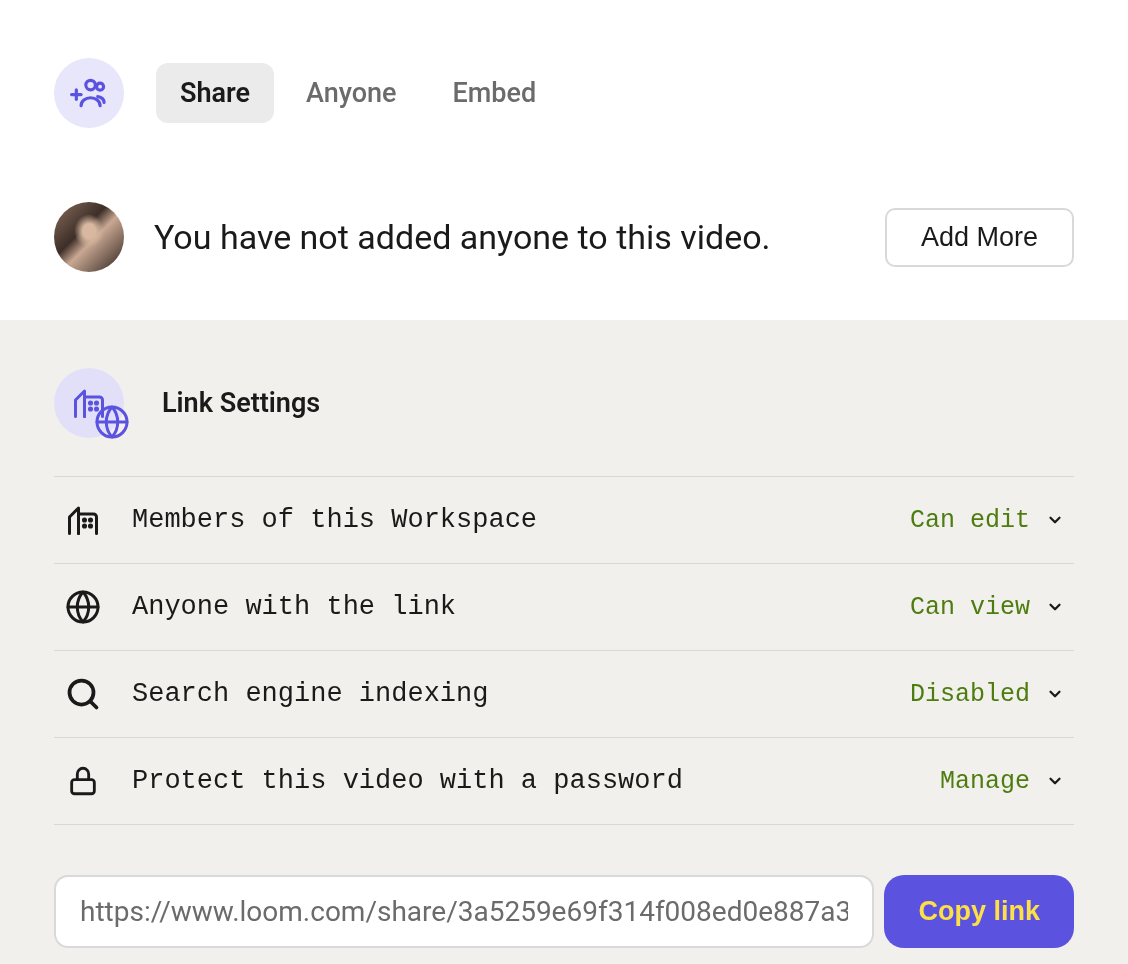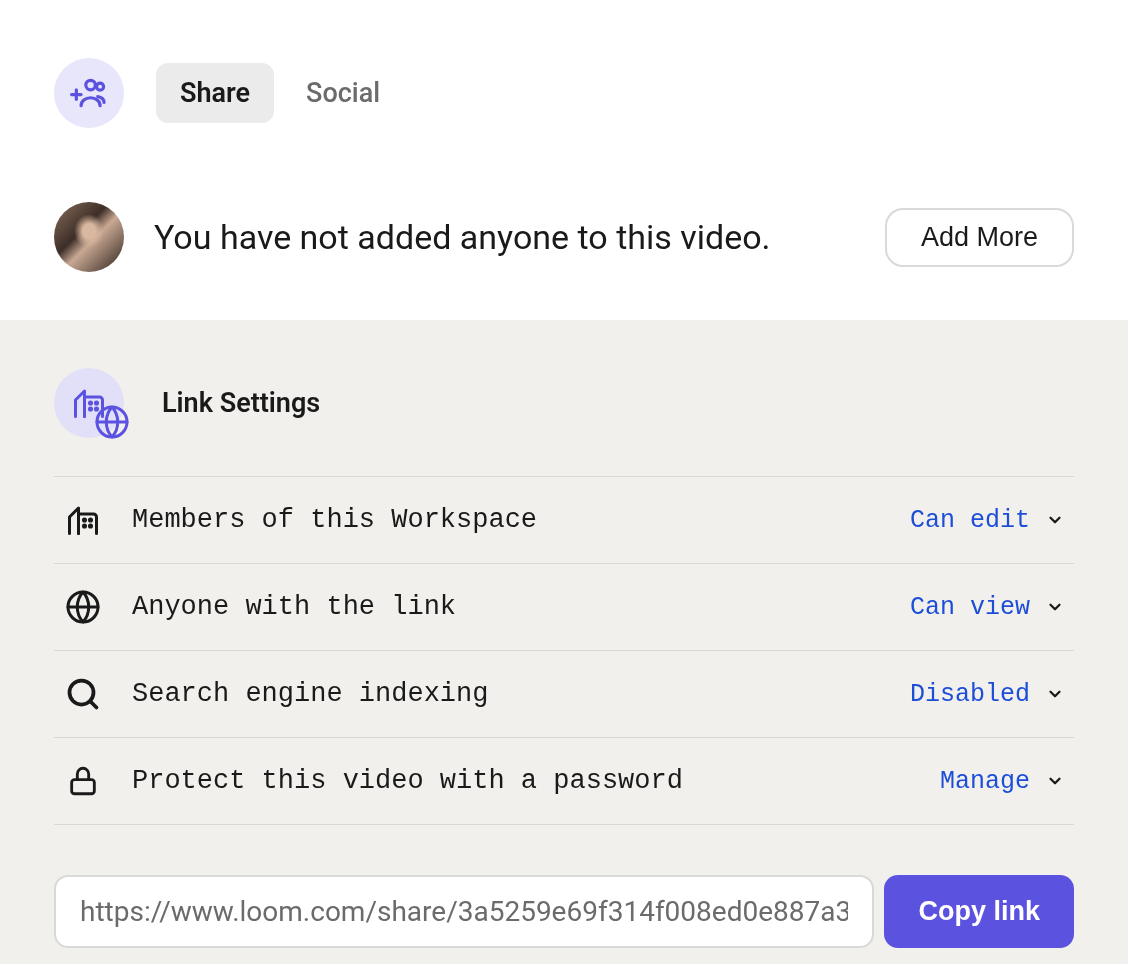--- a/index.html
+++ b/index.html
@@ -90,21 +90,21 @@
     .added-text {
       font-size: 34px;
       color: #1a1a1a;
     }
     .add-more-btn {
       font-size: 27px;
       font-weight: 500;
       color: #1a1a1a;
       background: #ffffff;
       border: 2px solid #d9d9d9;
-      border-radius: 18px;
+      border-radius: 10px;
       padding: 12px 34px;
       cursor: pointer;
     }
     .bottom-section {
       background: #f1f0ec;
       padding: 48px 54px 48px 54px;
     }
     .link-settings-header {
       display: flex;
       align-items: center;
@@ -168,21 +168,21 @@
       color: #1a1a1a;
     }
     .setting-right {
       display: flex;
       align-items: center;
       gap: 16px;
       cursor: pointer;
     }
     .setting-value {
       font-size: 25px;
-      color: #1d4ed8;
+      color: #4d7c0f;
       font-weight: 500;
     }
     .chevron {
       width: 18px;
       height: 18px;
     }
     .copy-row {
       display: flex;
       gap: 10px;
       margin-top: 50px;
@@ -196,24 +196,24 @@
       border-radius: 14px;
       padding: 18px 24px;
       overflow: hidden;
       white-space: nowrap;
       text-overflow: clip;
       font-family: inherit;
     }
     .copy-btn {
       font-size: 27px;
       font-weight: 600;
-      color: #ffffff;
+      color: #fde047;
       background: #5b53e0;
       border: none;
-      border-radius: 14px;
+      border-radius: 20px;
       padding: 8px 34px;
       cursor: pointer;
       white-space: nowrap;
     }
   </style>
 </head>
 <body>
 
 <div class="top-section">
   <div class="tabs-row">
@@ -222,21 +222,22 @@
         <circle cx="13" cy="7" r="3"></circle>
         <circle cx="19" cy="8" r="2.2"></circle>
         <path d="M7 20c0-3 2.7-5 6-5s6 2 6 5"></path>
         <path d="M17.5 14.3c2.3.4 4 1.8 4 3.7"></path>
         <line x1="4" y1="10" x2="4" y2="16"></line>
         <line x1="1" y1="13" x2="7" y2="13"></line>
       </svg>
     </div>
     <div class="tabs">
       <div class="tab active">Share</div>
-      <div class="tab">Social</div>
+      <div class="tab">Anyone</div>
+      <div class="tab">Embed</div>
     </div>
   </div>
 
   <div class="added-row">
     <div class="added-left">
       <div class="avatar"></div>
       <div class="added-text">You have not added anyone to this video.</div>
     </div>
     <button class="add-more-btn">Add More</button>
   </div>

